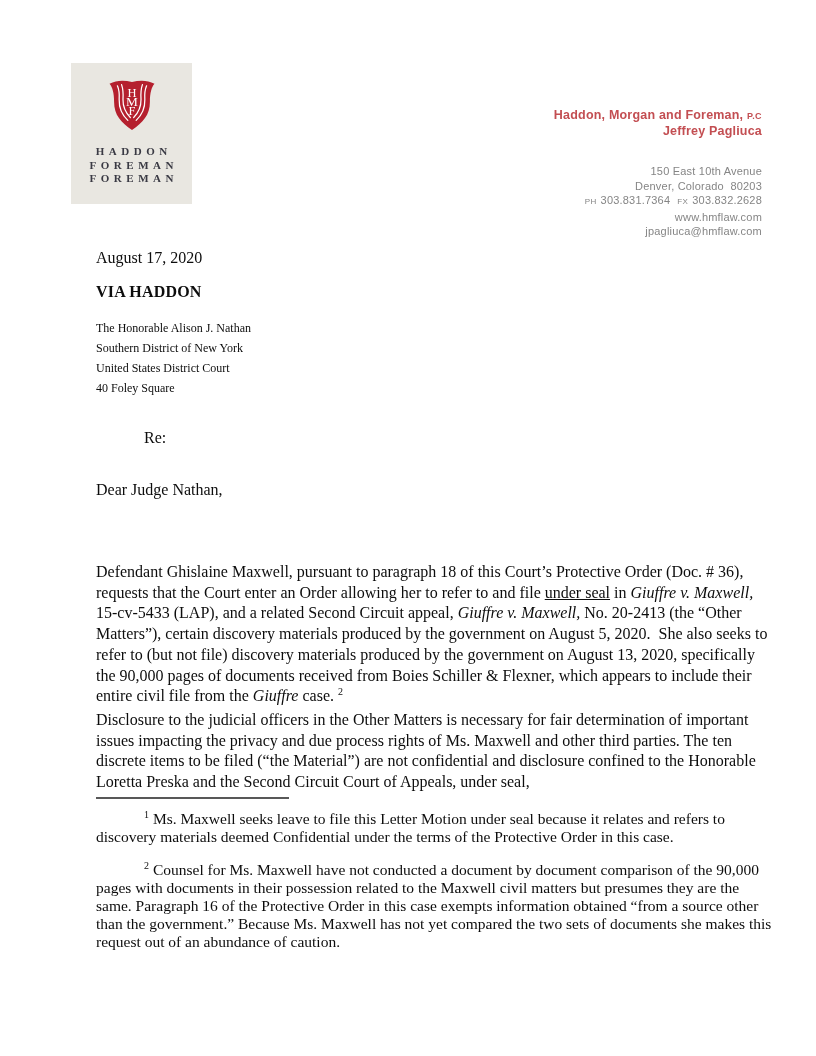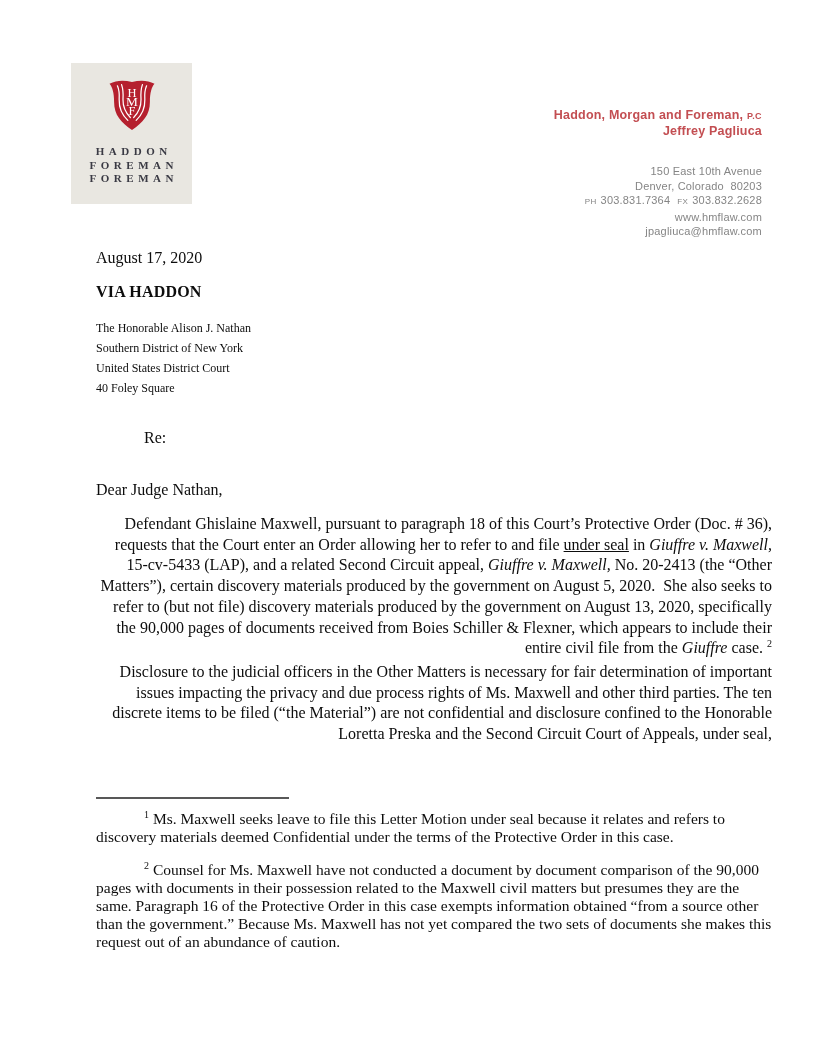--- a/index.html
+++ b/index.html
@@ -64,21 +64,21 @@
   .gap-l { margin-left: 7px; }
 
   
   .date { left: 96px; top: 249px; font-size: 16px; }
   .via  { left: 96px; top: 283px; font-size: 16px; font-weight: bold; letter-spacing: 0.2px; }
   .recipient { left: 96px; top: 318px; font-size: 12px; line-height: 20px; }
   .re-block { left: 144px; top: 427px; font-size: 16px; line-height: 21px; }
   .re-label { position: absolute; left: 0; top: 0; }
   .re-content { margin-left: 53px; }
   .salutation { left: 96px; top: 481px; font-size: 16px; }
-  .body-para { left: 96px; width: 676px; font-size: 16px; line-height: 20.7px; text-align: right; }
+  .body-para { left: 96px; width: 676px; font-size: 16px; line-height: 20.7px; text-align: left; margin-top: 48px; }
   #para1 { top: 514px; }
   #para2 { top: 662px; }
   .i { font-style: italic; }
   .u { text-decoration: underline; }
   sup { font-size: 10px; line-height: 0; vertical-align: super; }
 
   
   .fn-rule { left: 96px; top: 797px; width: 193px; height: 2px; background: #585858; }
   .footnote { left: 96px; width: 676px; font-size: 15.5px; line-height: 18px; text-indent: 48px; }
   #fn1 { top: 810px; }

